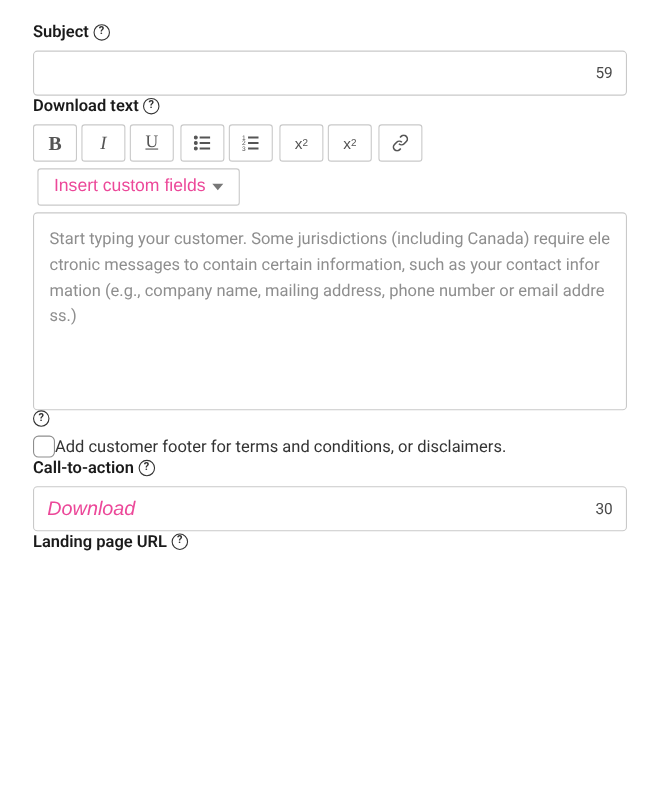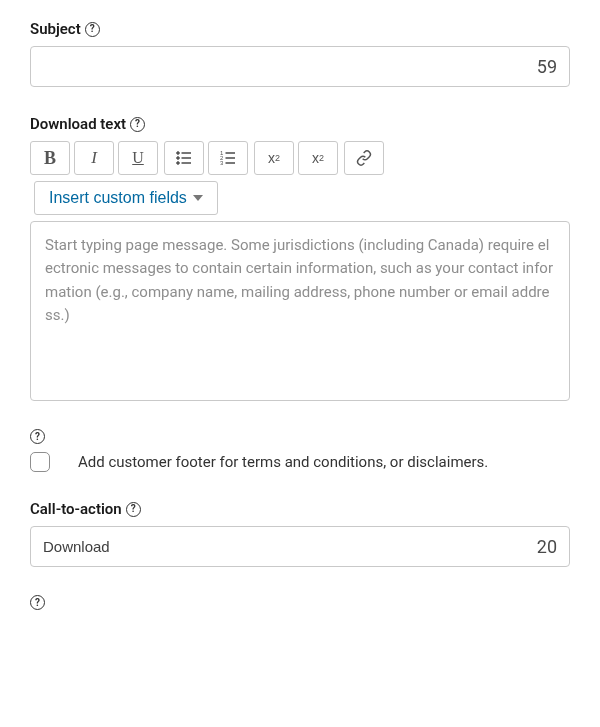--- a/index.html
+++ b/index.html
@@ -8,21 +8,20 @@
       padding: 0;
     }
     body {
       font-family: -apple-system, BlinkMacSystemFont, "Segoe UI", Roboto, Helvetica, Arial, sans-serif;
       padding: 20px 30px;
       background: #fff;
       color: #1a1a1a;
       width: 600px;
     }
     .field-group {
-      margin-bottom: 28px;
     }
     .field-label {
       display: flex;
       align-items: center;
       gap: 4px;
       font-weight: 600;
       font-size: 15px;
       color: #1a1a1a;
       margin-bottom: 8px;
     }
@@ -49,28 +48,29 @@
       color: #333;
       background: #fff;
       display: flex;
       align-items: center;
       justify-content: space-between;
       gap: 10px;
     }
     .input-box input {
       border: none;
       outline: none;
-      font-size: 15px;
+      font-size: 18px;
       flex: 1;
       background: transparent;
-      color: #404040;
+      color: #ec4899;
+      font-style: italic;
     }
     .counter {
       color: #4a4a4a;
-      font-size: 18px;
+      font-size: 14px;
       white-space: nowrap;
     }
     
     .toolbar {
       display: flex;
       flex-wrap: wrap;
       gap: 6px;
       margin-bottom: 6px;
     }
     .toolbar-group {
@@ -120,21 +120,21 @@
     }
     .custom-fields-btn {
       display: inline-flex;
       align-items: center;
       gap: 6px;
       height: 34px;
       border: 1px solid #c9c9c9;
       background: #fff;
       border-radius: 3px;
       cursor: pointer;
-      color: #0369a1;
+      color: #ec4899;
       font-size: 16px;
       padding: 0 14px;
       margin-bottom: 6px;
       margin-left: 4px;
       font-weight: 400;
     }
     .caret-down {
       width: 0;
       height: 0;
       border-left: 5px solid transparent;
@@ -150,21 +150,21 @@
       font-size: 15px;
       color: #8e8e8e;
       line-height: 1.55;
       background: #fff;
       cursor: text;
       word-break: break-all;
     }
     .checkbox-row {
       display: flex;
       align-items: center;
-      gap: 28px;
+      gap: 0;
     }
     .checkbox {
       width: 20px;
       height: 20px;
       border: 1.5px solid #8e8e8e;
       border-radius: 5px;
       background: #fff;
       cursor: pointer;
       flex-shrink: 0;
     }
@@ -236,42 +236,43 @@
   </div>
 
   <div>
     <button class="custom-fields-btn">
       <span>Insert custom fields</span>
       <span class="caret-down"></span>
     </button>
   </div>
 
   <div class="textarea-box">
-    <span>Start typing page message. Some jurisdictions (including Canada) require electronic messages to contain certain information, such as your contact information (e.g., company name, mailing address, phone number or email address.)</span>
+    <span>Start typing your customer. Some jurisdictions (including Canada) require electronic messages to contain certain information, such as your contact information (e.g., company name, mailing address, phone number or email address.)</span>
   </div>
 </div>
 
 <div class="field-group">
   <div class="field-label">
     <span class="help-icon">?</span>
   </div>
   <div class="checkbox-row">
     <div class="checkbox"></div>
     <span class="checkbox-label">Add customer footer for terms and conditions, or disclaimers.</span>
   </div>
 </div>
 
 <div class="field-group">
   <div class="field-label">
     <span>Call-to-action</span>
     <span class="help-icon">?</span>
   </div>
   <div class="input-box">
     <input type="text" value="Download" style="">
-    <span class="counter">20</span>
+    <span class="counter">30</span>
   </div>
 </div>
 
 <div class="field-group" style="margin-bottom:0">
   <div class="field-label">
+    <span>Landing page URL</span>
     <span class="help-icon">?</span>
   </div>
 </div>
 
 </body></html>

